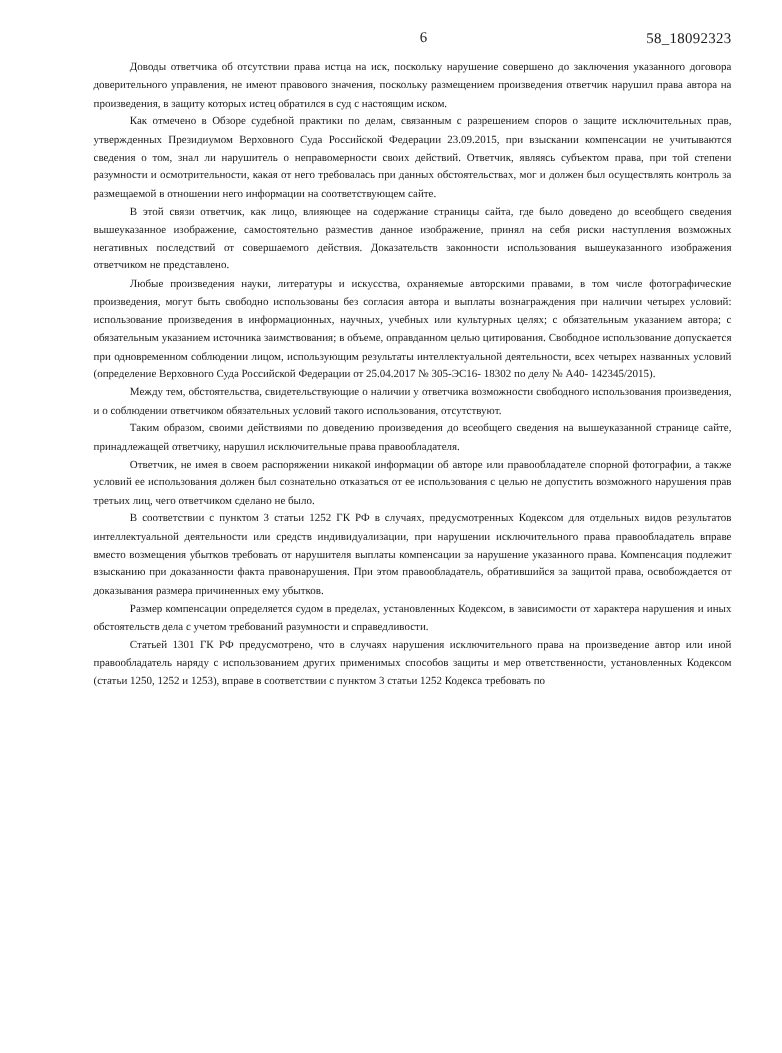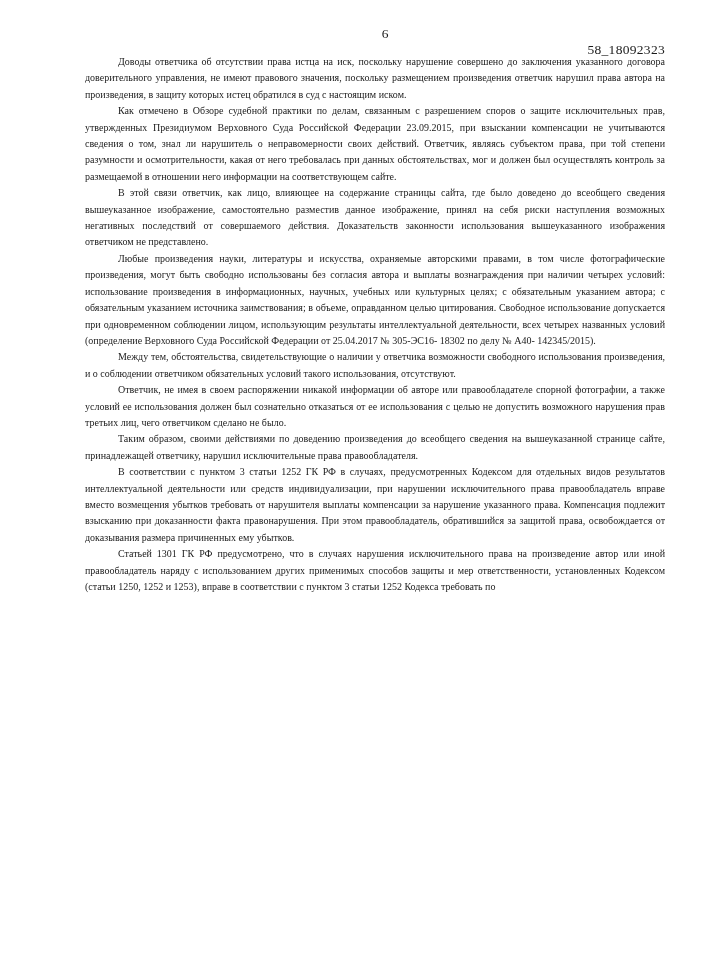--- a/index.html
+++ b/index.html
@@ -28,21 +28,21 @@
   .page-num {
     position: absolute;
     left: 0;
     right: 0;
     text-align: center;
     transform: translateX(10px);
   }
   .doc-num {
     position: absolute;
     right: 0;
-    top: 16px;
+    top: 1px;
     letter-spacing: 0.3px;
   }
   .content {
     position: absolute;
     top: 54px;
     left: 85px;
     width: 580px;
     font-size: 10px;
     line-height: 16.4px;
     text-align: justify;
@@ -60,18 +60,19 @@
   <div class="header">
     <span class="page-num">6</span>
     <span class="doc-num">58_18092323</span>
   </div>
   <div class="content">
     <p>Доводы ответчика об отсутствии права истца на иск, поскольку нарушение совершено до заключения указанного договора доверительного управления, не имеют правового значения, поскольку размещением произведения ответчик нарушил права автора на произведения, в защиту которых истец обратился в суд с настоящим иском.</p>
     <p>Как отмечено в Обзоре судебной практики по делам, связанным с разрешением споров о защите исключительных прав, утвержденных Президиумом Верховного Суда Российской Федерации 23.09.2015, при взыскании компенсации не учитываются сведения о том, знал ли нарушитель о неправомерности своих действий. Ответчик, являясь субъектом права, при той степени разумности и осмотрительности, какая от него требовалась при данных обстоятельствах, мог и должен был осуществлять контроль за размещаемой в отношении него информации на соответствующем сайте.</p>
     <p>В этой связи ответчик, как лицо, влияющее на содержание страницы сайта, где было доведено до всеобщего сведения вышеуказанное изображение, самостоятельно разместив данное изображение, принял на себя риски наступления возможных негативных последствий от совершаемого действия. Доказательств законности использования вышеуказанного изображения ответчиком не представлено.</p>
     <p>Любые произведения науки, литературы и искусства, охраняемые авторскими правами, в том числе фотографические произведения, могут быть свободно использованы без согласия автора и выплаты вознаграждения при наличии четырех условий: использование произведения в информационных, научных, учебных или культурных целях; с обязательным указанием автора; с обязательным указанием источника заимствования; в объеме, оправданном целью цитирования. Свободное использование допускается при одновременном соблюдении лицом, использующим результаты интеллектуальной деятельности, всех четырех названных условий (определение Верховного Суда Российской Федерации от 25.04.2017 № 305-ЭС16- 18302 по делу № А40- 142345/2015).</p>
     <p>Между тем, обстоятельства, свидетельствующие о наличии у ответчика возможности свободного использования произведения, и о соблюдении ответчиком обязательных условий такого использования, отсутствуют.</p>
+    <p>Таким образом, своими действиями по доведению произведения до всеобщего сведения на вышеуказанной странице сайте, принадлежащей ответчику, нарушил исключительные права правообладателя.</p>
     <p>Ответчик, не имея в своем распоряжении никакой информации об авторе или правообладателе спорной фотографии, а также условий ее использования должен был сознательно отказаться от ее использования с целью не допустить возможного нарушения прав третьих лиц, чего ответчиком сделано не было.</p>
-    <p>Таким образом, своими действиями по доведению произведения до всеобщего сведения на вышеуказанной странице сайте, принадлежащей ответчику, нарушил исключительные права правообладателя.</p>
     <p>В соответствии с пунктом 3 статьи 1252 ГК РФ в случаях, предусмотренных Кодексом для отдельных видов результатов интеллектуальной деятельности или средств индивидуализации, при нарушении исключительного права правообладатель вправе вместо возмещения убытков требовать от нарушителя выплаты компенсации за нарушение указанного права. Компенсация подлежит взысканию при доказанности факта правонарушения. При этом правообладатель, обратившийся за защитой права, освобождается от доказывания размера причиненных ему убытков.</p>
+    <p>Размер компенсации определяется судом в пределах, установленных Кодексом, в зависимости от характера нарушения и иных обстоятельств дела с учетом требований разумности и справедливости.</p>
     <p>Статьей 1301 ГК РФ предусмотрено, что в случаях нарушения исключительного права на произведение автор или иной правообладатель наряду с использованием других применимых способов защиты и мер ответственности, установленных Кодексом (статьи 1250, 1252 и 1253), вправе в соответствии с пунктом 3 статьи 1252 Кодекса требовать по</p>
   </div>
 </div>
 
 </body></html>

